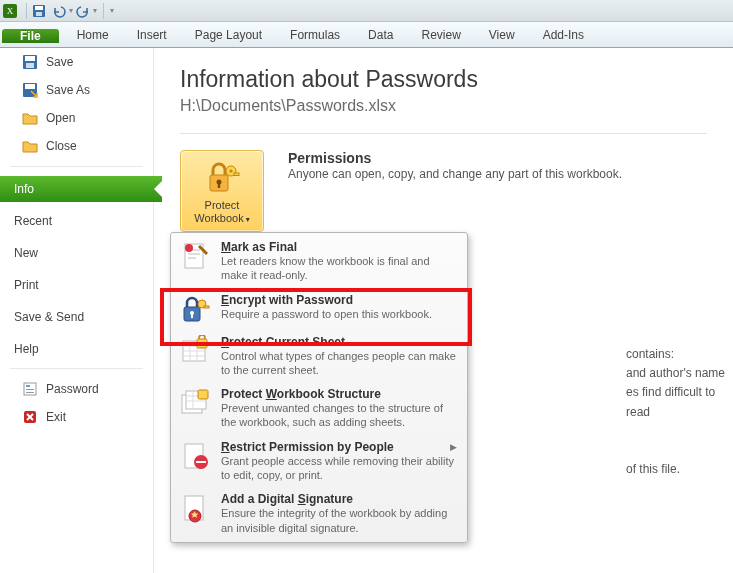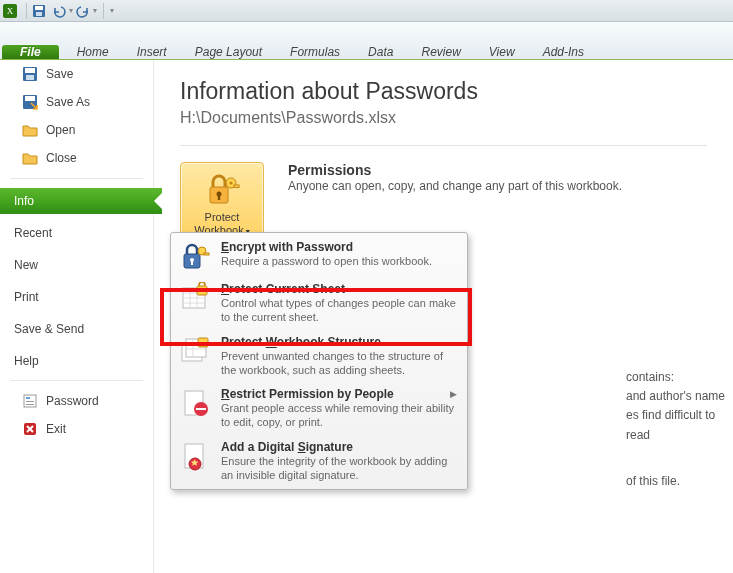--- a/index.html
+++ b/index.html
@@ -4,21 +4,21 @@
 <style>
   * { box-sizing: border-box; margin: 0; padding: 0; }
   body { font-family: "Segoe UI", Tahoma, sans-serif; font-size: 12px; color: #444; background: #fff; width: 733px; height: 573px; overflow: hidden; }
 
   
   .titlebar { height: 22px; background: linear-gradient(#e9eef0, #d8e0e4); display: flex; align-items: center; padding: 0 2px; border-bottom: 1px solid #b8c4cc; }
   .titlebar .tb-icon { width: 16px; height: 16px; margin-right: 4px; display: flex; align-items: center; justify-content: center; }
   .titlebar .sep { width: 1px; height: 16px; background: #b8c4cc; margin: 0 4px; }
 
   
-  .ribbon { height: 38px; background: linear-gradient(#f7fbfd, #e4ecf1); display: flex; align-items: flex-end; border-bottom: 1px solid #8fb850; font-style: italic; }
+  .ribbon { height: 26px; background: linear-gradient(#f7fbfd, #e4ecf1); display: flex; align-items: center; border-bottom: 1px solid #8fb850; }
   .file-tab { background: linear-gradient(#4fa31f, #2f7a0f); color: #fff; font-weight: bold; padding: 0 18px; display: flex; align-items: center; border-top-left-radius: 3px; border-top-right-radius: 3px; margin: 2px 4px 0 2px; font-size: 12px; text-shadow: 0 -1px 0 rgba(0,0,0,.2);}
   .tab { color: #444; padding: 0 14px; display: flex; align-items: center; cursor: default; }
 
   
   .backstage { display: flex; height: calc(573px - 48px); background: #fff; }
   .sidebar { width: 154px; background: #fff; border-right: 1px solid #e8e8e8; }
   .nav-item { display: flex; align-items: center; gap: 8px; padding: 6px 14px; color: #444; cursor: default; font-size: 12px; }
   .nav-item.icon-item { padding-left: 22px; }
   .nav-item .mini-icon { width: 16px; height: 16px; display: flex; align-items: center; justify-content: center; }
   .nav-item.selected { background: linear-gradient(#5cb82c, #2f8f13); color: #fff; position: relative; margin-right: -9px; padding-right: 23px; margin-top: 9px; }
@@ -42,21 +42,21 @@
   
   .menu { position: absolute; left: 170px; top: 232px; width: 298px; background: linear-gradient(#fbfbfb,#f1f1f1); border: 1px solid #b6b6b6; border-radius: 3px; box-shadow: 2px 3px 6px rgba(0,0,0,.25); padding: 2px; z-index: 5; }
   .menu-item { display: flex; gap: 10px; padding: 5px 8px 5px 6px; border-radius: 2px; cursor: default; }
   .menu-item .micon { width: 32px; height: 32px; flex-shrink: 0; display: flex; align-items: center; justify-content: center; }
   .menu-item .mtext { flex: 1; }
   .menu-item .mtitle { font-size: 12px; color: #333; font-weight: bold; }
   .menu-item .mdesc { font-size: 11px; color: #666; line-height: 1.3; }
 
   .highlight-box { position: absolute; border: 4px solid #e11; left: 160px; top: 288px; width: 312px; height: 58px; z-index: 6; pointer-events: none; }
 
-  .under { position: absolute; left: 472px; top: 308px; font-size: 12px; color: #555; line-height: 1.6;}
+  .under { position: absolute; left: 472px; top: 297px; font-size: 12px; color: #555; line-height: 1.6;}
   .under2 { position: absolute; left: 472px; top: 414px; font-size: 12px; color: #555; }
 
   
   svg { display: block; }
 </style>
 </head>
 <body>
 
 <div class="titlebar">
   <span class="tb-icon">
@@ -220,20 +220,31 @@
     </div>
     <div class="under2">of this file.</div>
 
   </div>
 </div>
 
 <div class="menu">
   <div class="menu-item">
     <span class="micon">
         <svg width="32" height="32">
+          <rect x="6" y="4" width="18" height="24" fill="#fff" stroke="#bbb"></rect>
+          <path d="M9 10 h12 M9 14 h12 M9 18 h8" stroke="#bbb"></path>
+          <path d="M20 6 L28 14" stroke="#9e6810" stroke-width="3"></path>
+          <circle cx="10" cy="8" r="4" fill="#d34"></circle>
+        </svg>
+      </span>
+    <span class="mtext"><span class="mtitle"><span style="text-decoration:underline">M</span>ark as Final</span><br><span class="mdesc">Let readers know the workbook is final and make it read-only.</span></span>
+  </div>
+  <div class="menu-item">
+    <span class="micon">
+        <svg width="32" height="32">
           <rect x="5" y="14" width="16" height="14" rx="2" fill="#4a78b5" stroke="#2a4d80"></rect>
           <path d="M8 14 v-4 a5 5 0 0 1 10 0 v4" fill="none" stroke="#2a4d80" stroke-width="2.5"></path>
           <circle cx="13" cy="20" r="2" fill="#fff"></circle>
           <rect x="12" y="21" width="2" height="4" fill="#fff"></rect>
           <circle cx="23" cy="11" r="4" fill="#ffd24d" stroke="#c28414"></circle>
           <rect x="25" y="13" width="5" height="2" fill="#ffd24d" stroke="#c28414"></rect>
         </svg>
       </span>
     <span class="mtext"><span class="mtitle"><span style="text-decoration:underline">E</span>ncrypt with Password</span><br><span class="mdesc">Require a password to open this workbook.</span></span>
   </div>

